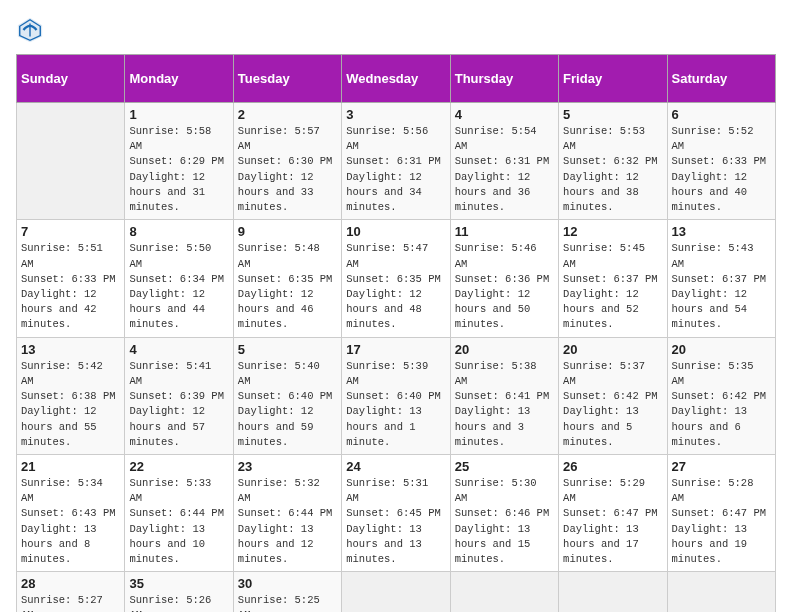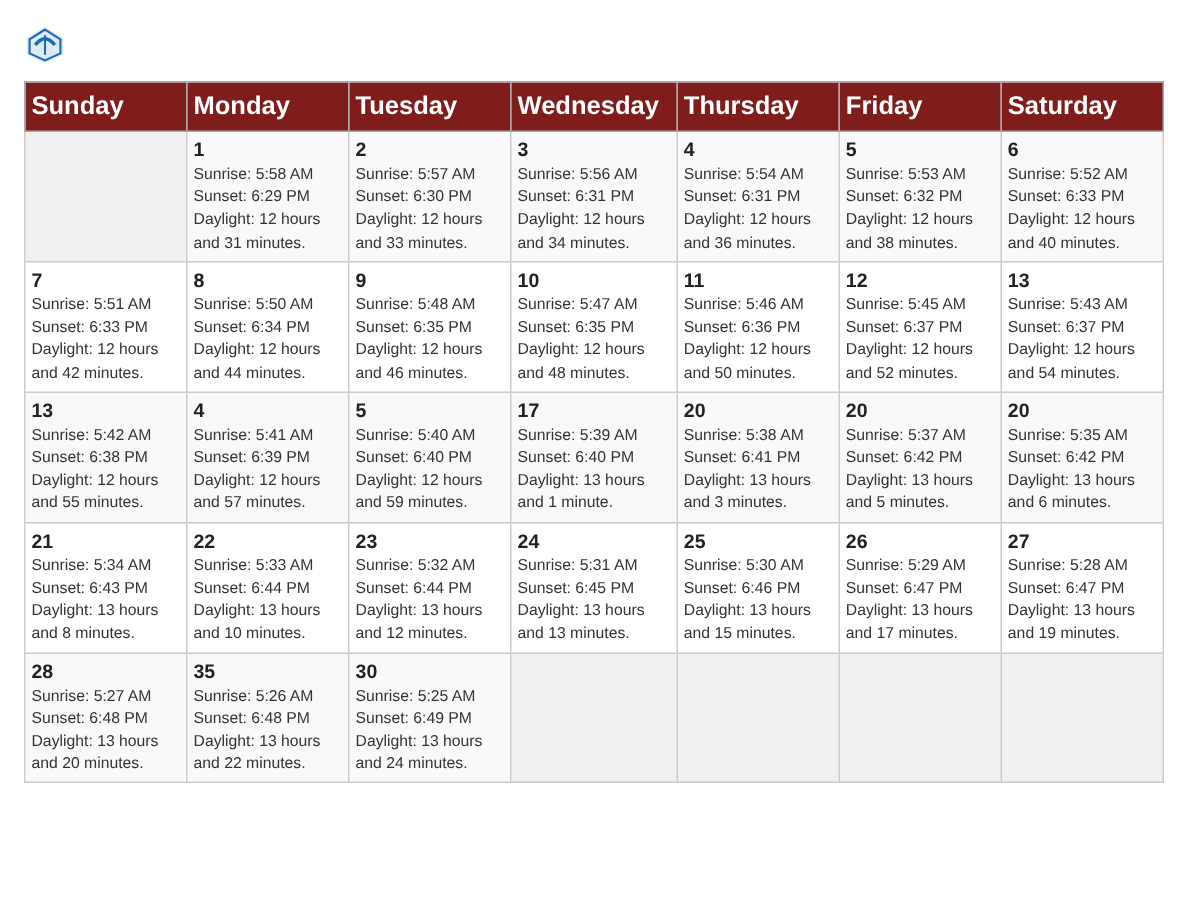--- a/index.html
+++ b/index.html
@@ -51,25 +51,25 @@
     .sub-title {
       font-size: 15px;
       color: #444;
     }
     table {
       width: 100%;
       border-collapse: collapse;
       font-size: 11px;
     }
     thead tr th {
-      background-color: #7f1d1d;
+      background-color: #a21caf;
       color: #fff;
-      padding: 6px 4px;
+      padding: 16px 4px;
       text-align: left;
-      font-size: 17px;
+      font-size: 13px;
       font-weight: bold;
       border: 1px solid #aaa;
     }
     tbody tr td {
       border: 1px solid #ccc;
       vertical-align: top;
       padding: 4px 4px;
       font-size: 10.5px;
       color: #333;
       background: #fff;
@@ -82,20 +82,21 @@
     .day-number {
       font-size: 13px;
       font-weight: bold;
       color: #222;
       display: block;
       margin-bottom: 2px;
     }
     .cell-info {
       line-height: 1.45;
       color: #333;
+      font-family: Liberation Mono, monospace;
     }
     .empty-cell {
       background: #f0f0f0 !important;
     }
   </style>
 </head>
 <body>
 
 <div class="header-area">
   <div class="logo">

